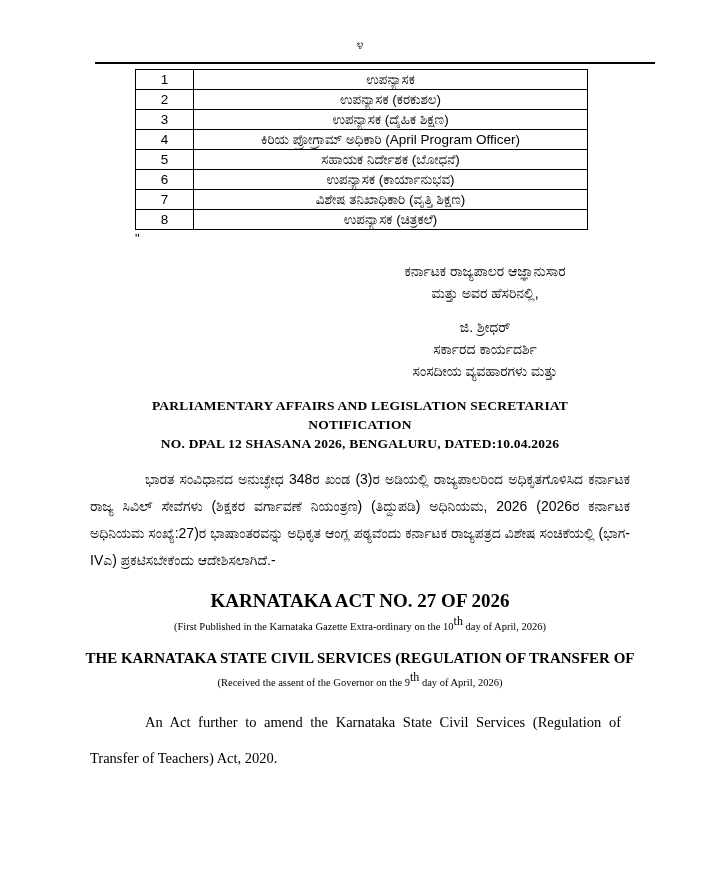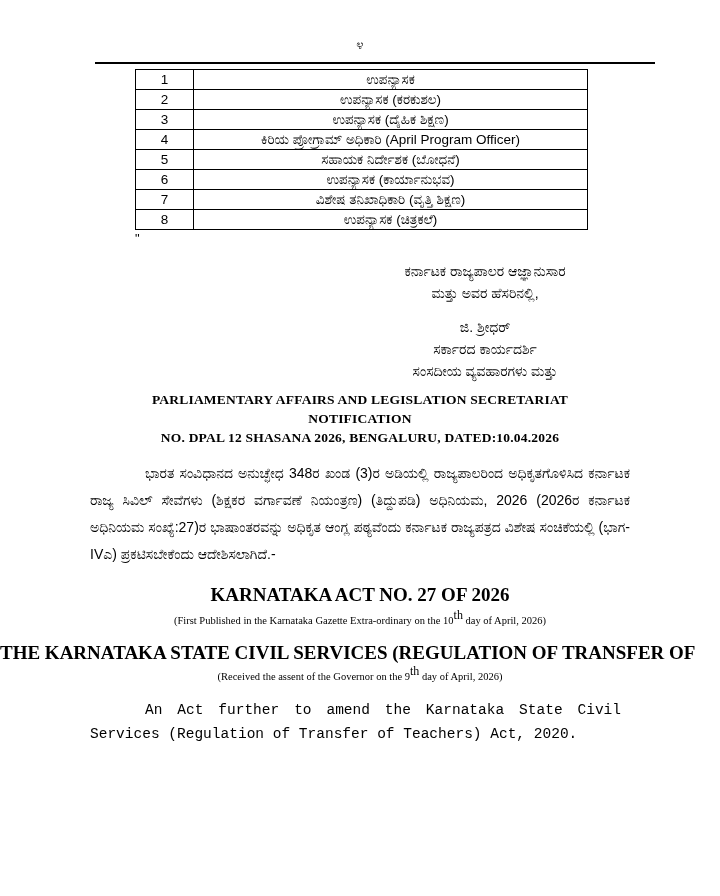--- a/index.html
+++ b/index.html
@@ -52,21 +52,21 @@
   .signature-block {
     margin: 14px 0 0 355px;
     width: 260px;
     text-align: center;
     font-family: "Liberation Sans", sans-serif;
     font-size: 14px;
     line-height: 22px;
   }
   .sig-gap { height: 12px; }
   .notif-heading {
-    margin-top: 8px;
+    margin-top: 14px;
     text-align: center;
     font-weight: bold;
     font-size: 13.5px;
     line-height: 19px;
     letter-spacing: 0.2px;
   }
   .kn-para {
     margin: 13px 90px 0 90px;
     font-family: "Liberation Sans", sans-serif;
     font-size: 14px;
@@ -83,31 +83,31 @@
   }
   .small-note {
     text-align: center;
     font-size: 10.5px;
     line-height: 14px;
     margin-top: 2px;
   }
   .small-note sup { font-size: 12px; }
   .act-name {
     margin-top: 15px;
+    text-align: center;
     font-weight: bold;
-    font-size: 19px;
+    font-size: 15px;
     line-height: 19px;
   }
   .en-para {
     margin: 15px 99px 0 90px;
     font-size: 14.5px;
-    line-height: 24px;
+    line-height: 36px;
     text-align: justify;
     text-indent: 55px;
-    font-family: Liberation Mono, monospace;
   }
 </style>
 </head>
 <body>
 
 <div class="page">
 
   <div class="page-number">೪</div>
 
   <div class="top-rule"></div>

